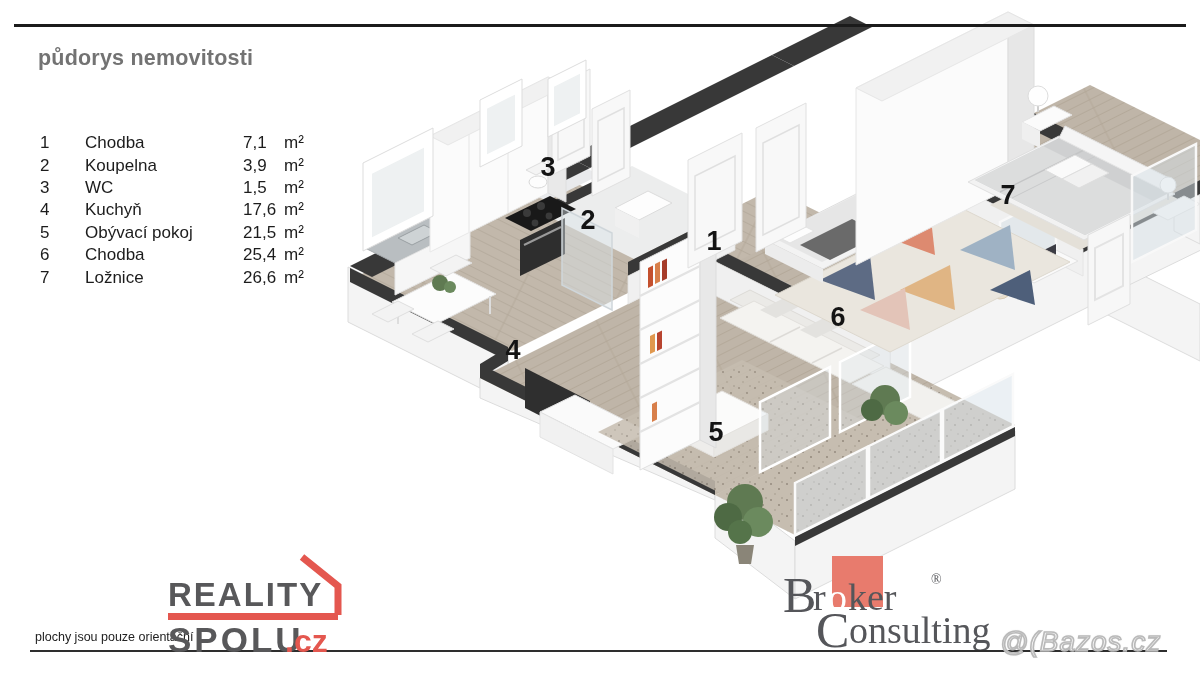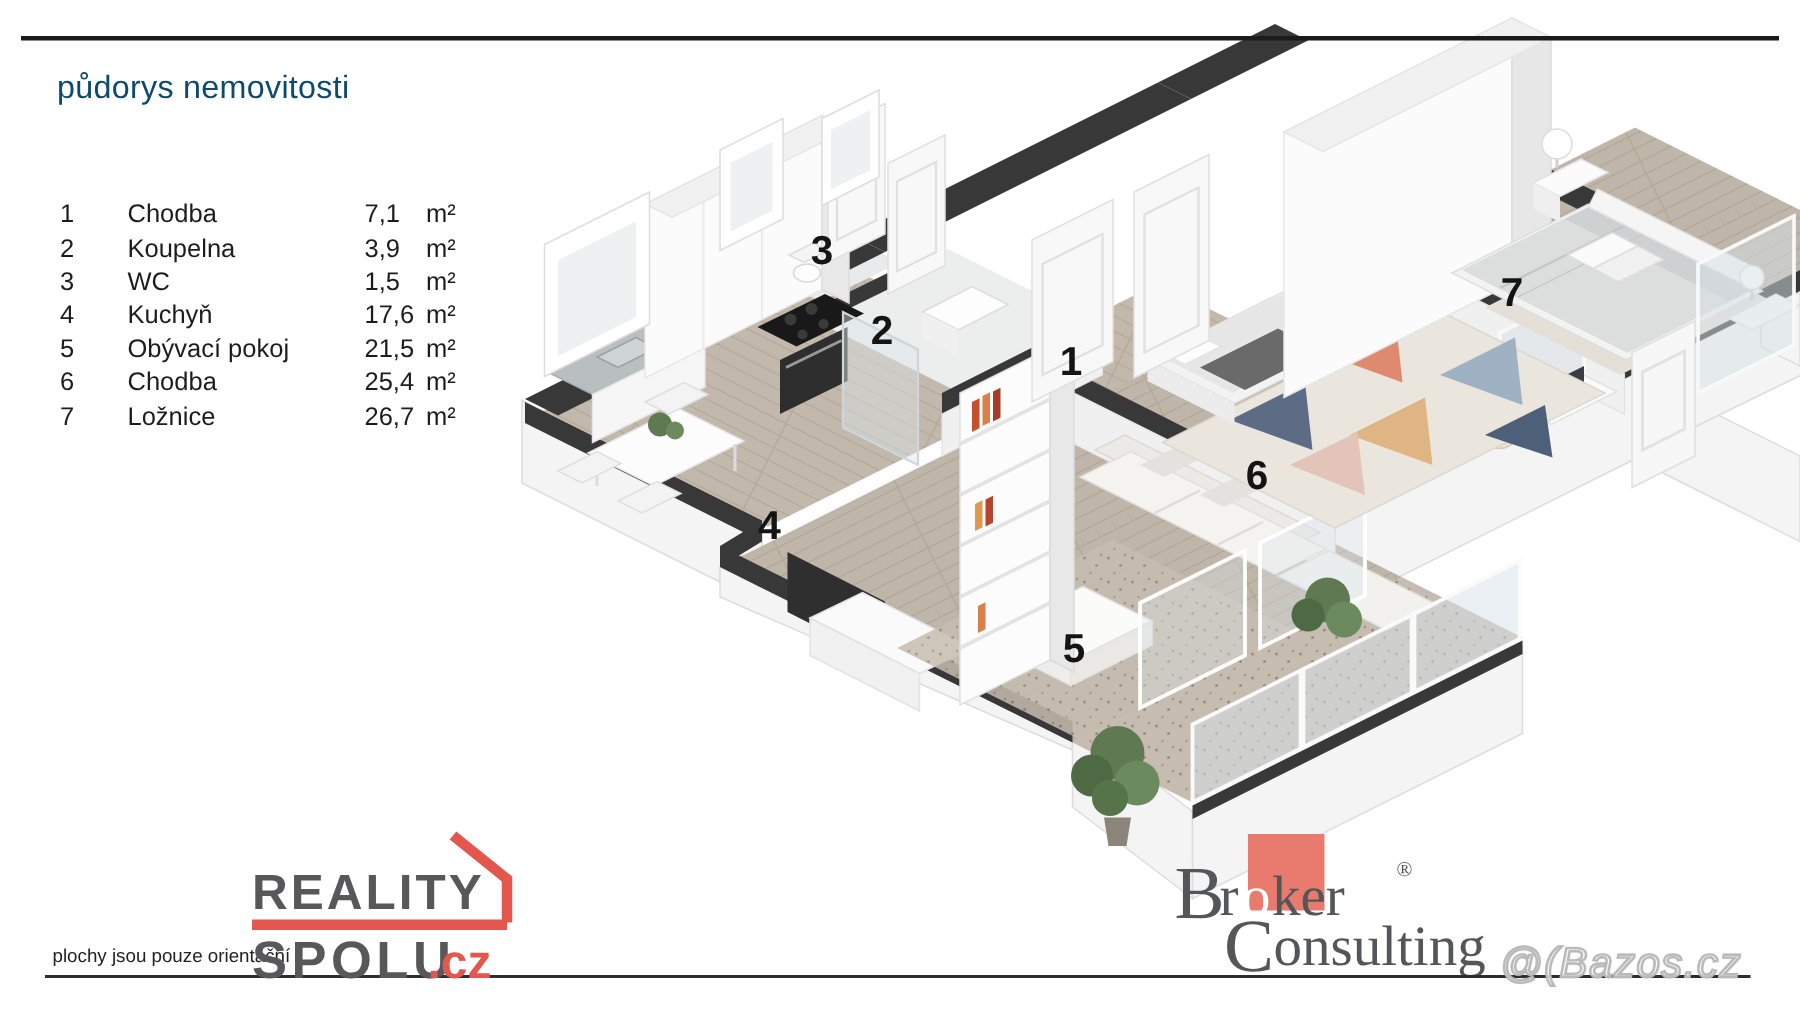--- a/index.html
+++ b/index.html
@@ -1,19 +1,19 @@
 <!DOCTYPE html>
 <html><head>
 <meta charset="utf-8">
 <style>
   html,body{margin:0;padding:0;background:#fff;}
   body{width:1200px;height:675px;position:relative;overflow:hidden;
        font-family:"Liberation Sans", sans-serif;color:#1c1c1c;}
   .toprule{position:absolute;left:14px;top:24px;width:1172px;height:3px;background:#1b1b1b;}
-  .title{position:absolute;left:38px;top:46px;font-size:21.5px;font-weight:400;color:#0c4a6e;letter-spacing:.2px;}
+  .title{position:absolute;left:38px;top:46px;font-size:21.5px;font-weight:700;color:#737373;letter-spacing:.2px;}
   .legend{position:absolute;left:40px;top:132px;font-size:17px;color:#1c1c1c;}
   .legend .row{display:flex;height:22.4px;align-items:center;}
   .legend .num{width:45px;}
   .legend .name{width:158px;}
   .legend .val{width:30px;}
   .legend .unit{margin-left:11px;width:34px;}
   .plan-svg{position:absolute;left:0;top:0;}
   .footline{position:absolute;left:30px;top:650px;width:1137px;height:2px;background:#2e2e2e;}
   .disclaimer{position:absolute;left:35px;top:630px;font-size:12.5px;color:#222;}
   .reality-logo{position:absolute;left:166px;top:549px;}
@@ -343,21 +343,21 @@
   </div>
   <div class="row">
     <span class="num">6</span>
     <span class="name">Chodba</span>
     <span class="val">25,4</span>
     <span class="unit">m²</span>
   </div>
   <div class="row">
     <span class="num">7</span>
     <span class="name">Ložnice</span>
-    <span class="val">26,7</span>
+    <span class="val">26,6</span>
     <span class="unit">m²</span>
   </div>
 </div>
 
 <div class="disclaimer">plochy jsou pouze orientační</div>
 <div class="footline"></div>
 
 <svg class="reality-logo" width="182" height="108" viewBox="0 0 182 108">
   <path d="M 136,8 L 172,37 L 172,66" fill="none" stroke="#e4574f" stroke-width="7"></path>
   <rect x="2" y="64" width="170" height="7" fill="#e4574f"></rect>

